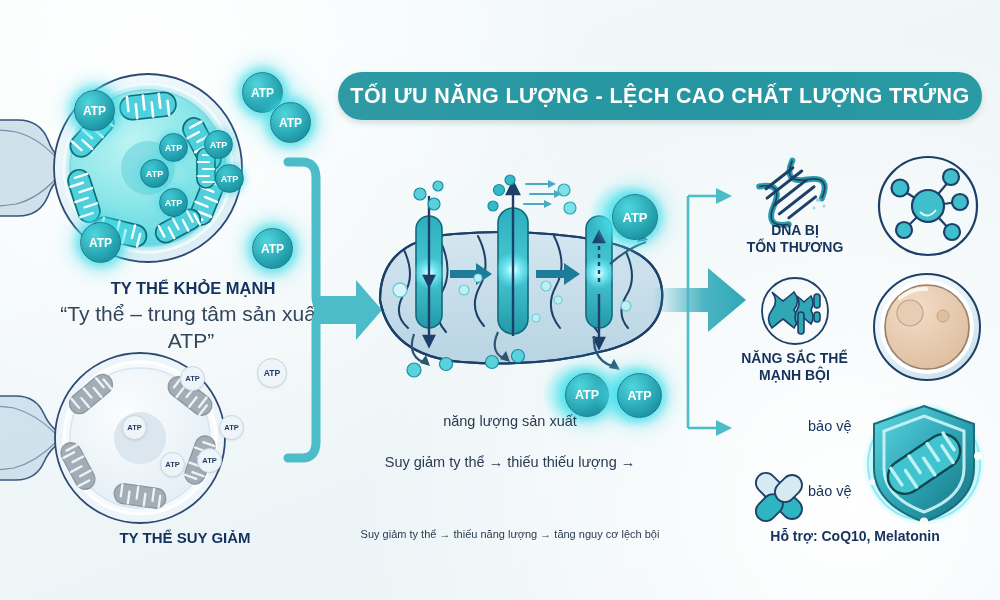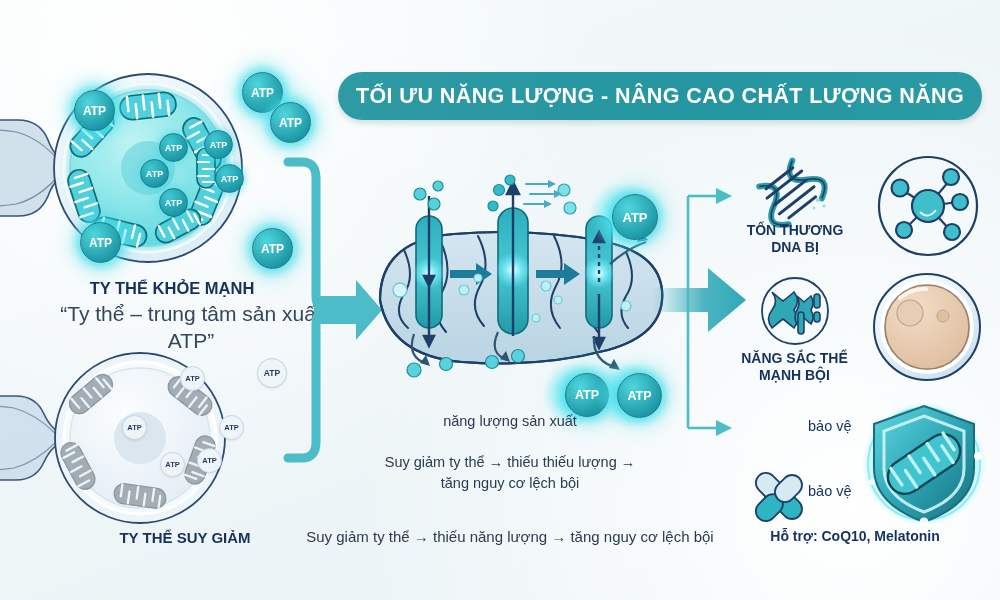--- a/index.html
+++ b/index.html
@@ -26,27 +26,27 @@
   }
   .banner-txt{
     color:#fff;font-size:21.5px;font-weight:bold;letter-spacing:.4px;
     white-space:nowrap;
   }
 
   
   .ttl{color:#16325c;font-weight:bold;text-align:center;line-height:1.22;}
   .sub{color:#2a3b52;text-align:center;line-height:1.3;}
 
-  .lbl-healthy{left:32px;top:278px;width:280px;font-size:16.5px;}
+  .lbl-healthy{left:53px;top:278px;width:280px;font-size:16.5px;}
   .sub-healthy{left:41px;top:300px;width:300px;font-size:21px;color:#34465c;}
   .lbl-weak{left:55px;top:529px;width:260px;font-size:15px;}
 
   .cap-energy{left:360px;top:413px;width:300px;font-size:14.5px;color:#2a3b52;text-align:center;}
   .cap-mid{left:330px;top:452px;width:360px;font-size:14.5px;color:#2a3b52;text-align:center;line-height:1.45;}
-  .cap-bottom{left:280px;top:528px;width:460px;font-size:15px;color:#2a3b52;text-align:center;}
+  .cap-bottom{left:280px;top:528px;width:460px;font-size:11px;color:#2a3b52;text-align:center;}
 
   .lbl-dna{left:720px;top:222px;width:150px;font-size:14px;}
   .lbl-chrom{left:712px;top:350px;width:165px;font-size:14px;}
   .lbl-support{left:730px;top:528px;width:250px;font-size:14px;}
 
   .bao1{left:808px;top:418px;font-size:14.5px;color:#16325c;}
   .bao2{left:808px;top:483px;font-size:14.5px;color:#16325c;}
 
   
   .atp{
@@ -76,21 +76,21 @@
   }
 
   svg{display:block;overflow:visible;}
 </style>
 </head>
 <body>
 
 <div class="stage">
 
   <div class="abs banner">
-    <span class="banner-txt">TỐI ƯU NĂNG LƯỢNG - NÂNG CAO CHẤT LƯỢNG NĂNG</span>
+    <span class="banner-txt">TỐI ƯU NĂNG LƯỢNG - LỆCH CAO CHẤT LƯỢNG TRỨNG</span>
   </div>
 
   <div class="abs" style="left:0px;top:58px;width:300px;height:232px;">
     <svg width="300" height="232" viewBox="0 0 300 232">
       <defs>
         <radialGradient id="hcell" cx="38%" cy="32%" r="72%">
           <stop offset="0%" stop-color="#bff4f3"></stop>
           <stop offset="55%" stop-color="#8ee7ea"></stop>
           <stop offset="100%" stop-color="#5fd8e0"></stop>
         </radialGradient>
@@ -345,21 +345,20 @@
 
   <div class="abs burst" style="left:542px;top:362px;width:64px;height:64px;"></div>
   <div class="abs atp glow" style="left:553px;top:373px;width:42px;height:42px;font-size:12.5px;">ATP</div>
 
   <div class="abs burst" style="left:594px;top:362px;width:66px;height:66px;"></div>
   <div class="abs atp glow" style="left:605px;top:373px;width:43px;height:43px;font-size:12.5px;">ATP</div>
 
   <div class="abs cap-energy">năng lượng sản xuất</div>
   <div class="abs cap-mid">
     <div>Suy giảm ty thể  → thiếu thiếu lượng →</div>
-    <div>tăng nguy cơ lệch bội</div>
   </div>
   <div class="abs cap-bottom">Suy giảm ty thể → thiếu năng lượng → tăng nguy cơ lệch bội</div>
 
   <div class="abs" style="left:652px;top:160px;width:120px;height:300px;">
     <svg width="120" height="300" viewBox="0 0 120 300">
       <defs>
         <linearGradient id="fadeArrow" x1="0" y1="0" x2="1" y2="0">
           <stop offset="0%" stop-color="#2fa8b8" stop-opacity="0"></stop>
           <stop offset="55%" stop-color="#2fa8b8" stop-opacity=".85"></stop>
           <stop offset="100%" stop-color="#2fa8b8" stop-opacity="1"></stop>
@@ -394,22 +393,22 @@
         <path d="M58,10 q-22,12 0,24 q22,12 0,24" fill="none" stroke="#1d3f68" stroke-width="1.6"></path>
       </g>
       <g fill="#9fd8e0">
         <circle cx="66" cy="50" r="2"></circle>
           <circle cx="72" cy="56" r="1.6"></circle>
           <circle cx="62" cy="58" r="1.4"></circle>
       </g>
     </svg>
   </div>
   <div class="abs ttl lbl-dna">
+    <div>DNA BỊ</div>
     <div>TỔN THƯƠNG</div>
-    <div>DNA BỊ</div>
   </div>
 
   <div class="abs" style="left:872px;top:150px;width:112px;height:112px;">
     <svg width="112" height="112" viewBox="0 0 112 112">
       <circle cx="56" cy="56" r="49" fill="none" stroke="#1d3f68" stroke-width="2.2"></circle>
       <g stroke="#1d3f68" stroke-width="2.2">
         <path d="M56,56 L30,40"></path>
           <path d="M56,56 L78,30"></path>
           <path d="M56,56 L86,52"></path>
         <path d="M56,56 L34,78"></path>

